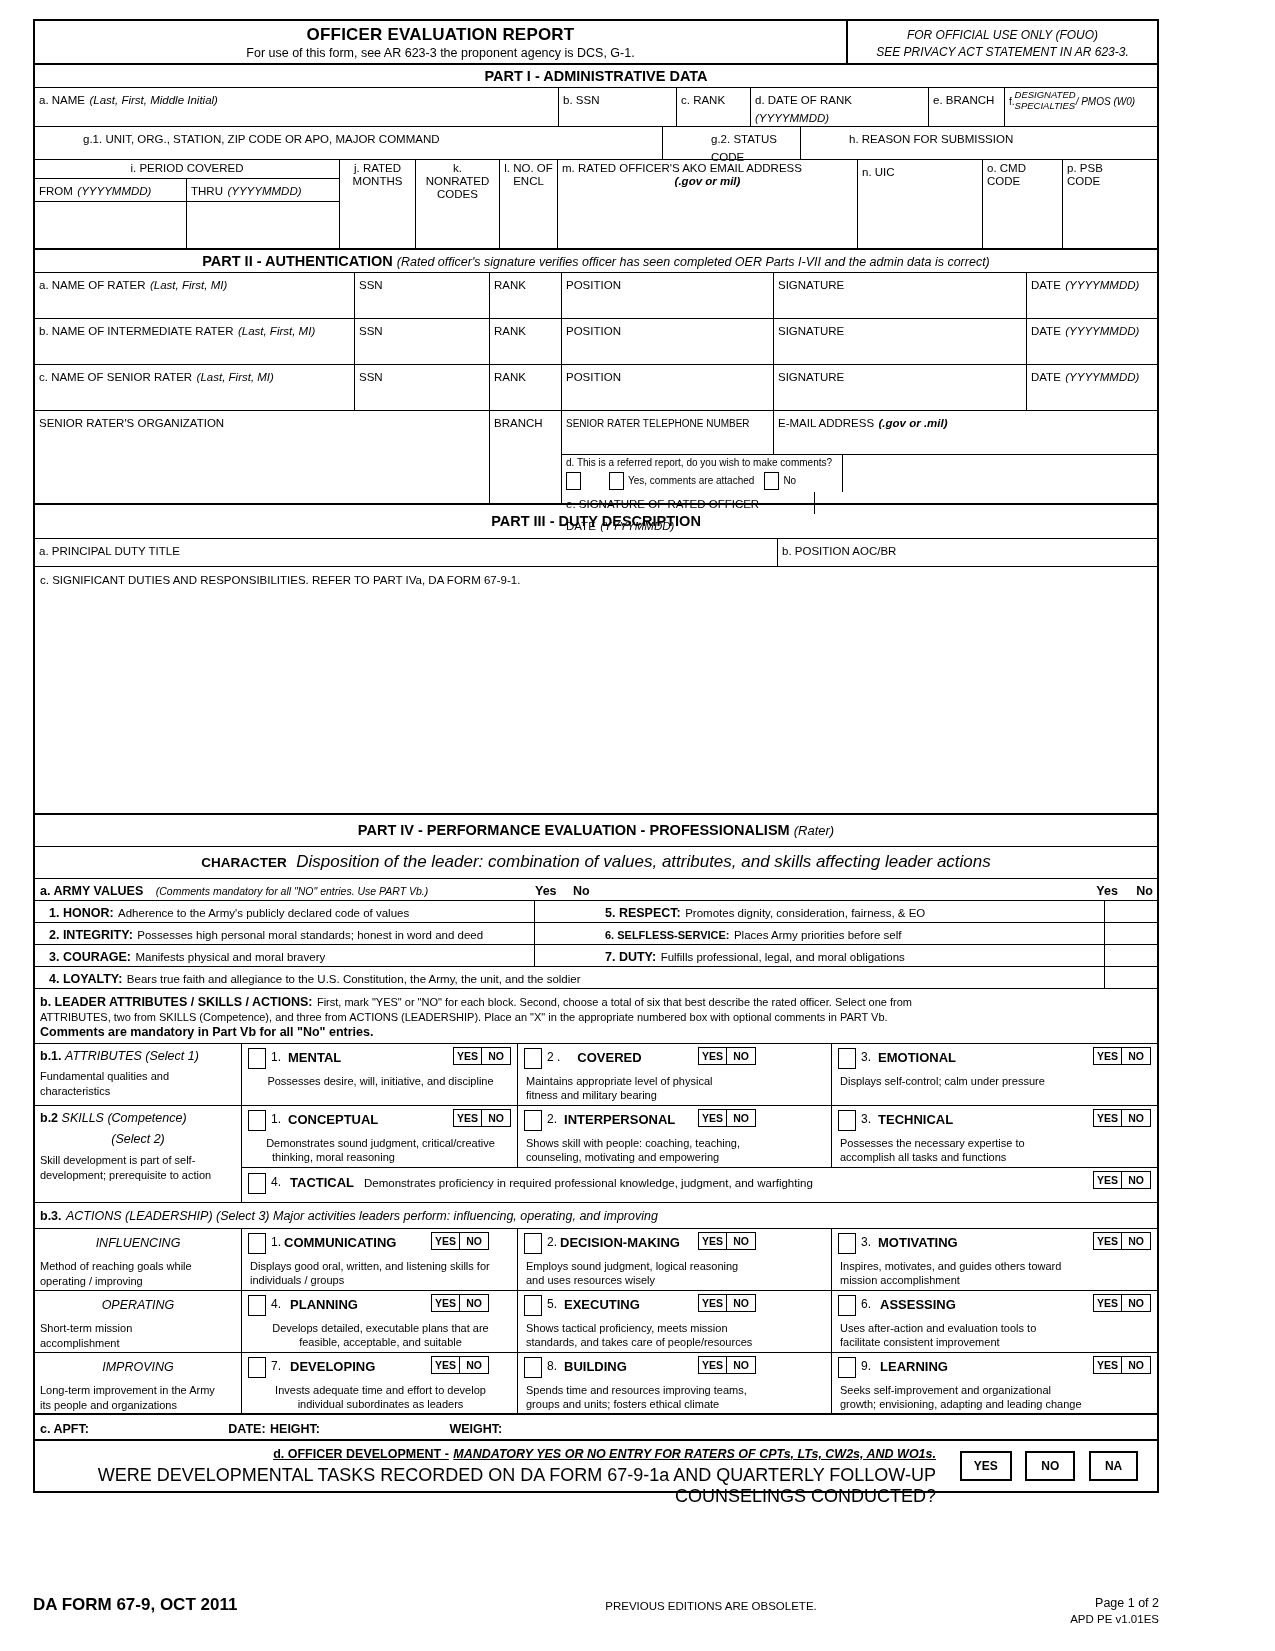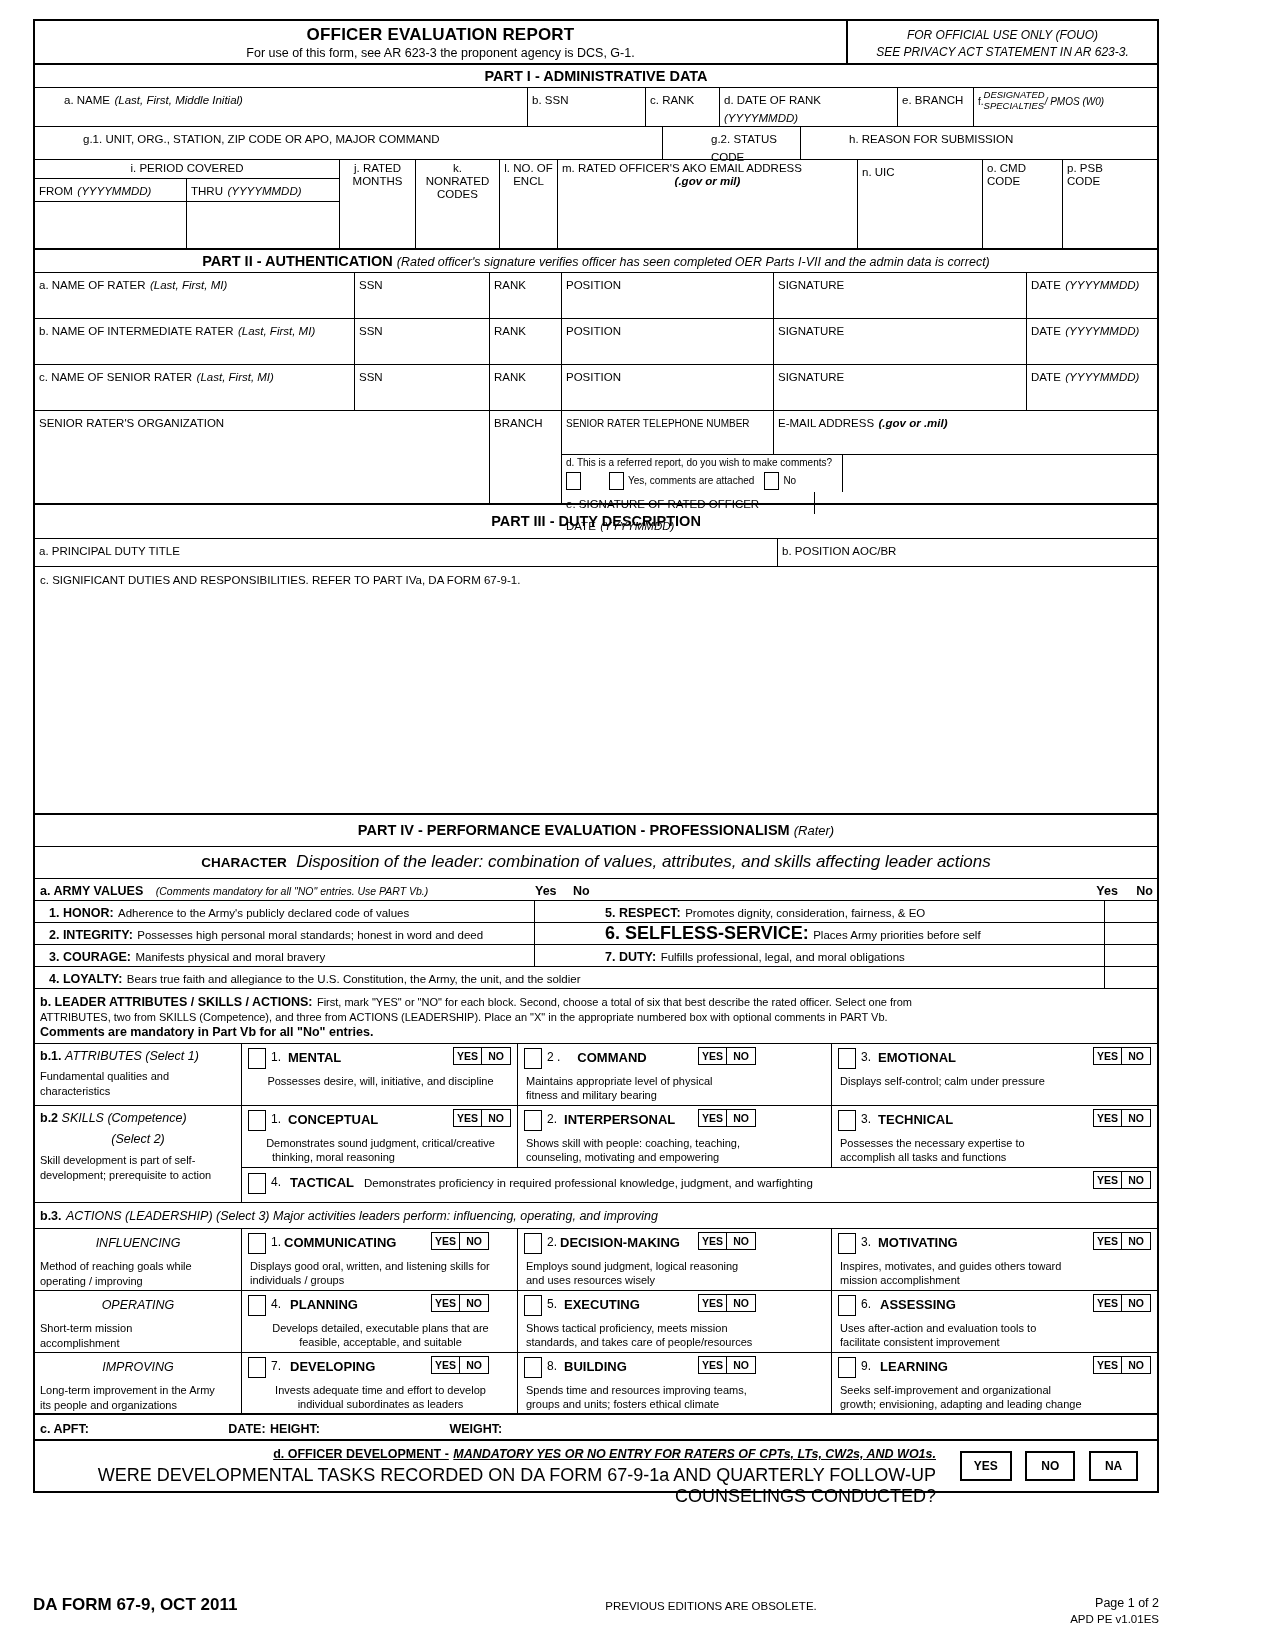--- a/index.html
+++ b/index.html
@@ -80,21 +80,21 @@
     </div>
     <div class="hdr-right">
       <div>FOR OFFICIAL USE ONLY (FOUO)</div>
       <div>SEE PRIVACY ACT STATEMENT IN AR 623-3.</div>
     </div>
   </div>
 
   <div class="partbar brow">PART I - ADMINISTRATIVE DATA</div>
 
   <div class="row brow p1r1">
-    <div class="cell" style="width:468px;margin-left:25px;">
+    <div class="cell" style="width:524px;">
       <span class="lbl">a.  NAME</span>
       <span class="lbl i">(Last, First, Middle Initial)</span>
     </div>
     <div class="cell" style="width:118px;">
       <span class="lbl">b. SSN</span>
     </div>
     <div class="cell" style="width:74px;">
       <span class="lbl">c. RANK</span>
     </div>
     <div class="cell" style="width:178px;">
@@ -322,21 +322,21 @@
 
   <div class="row brow" style="height:22px;align-items:center;">
     <div class="cell" style="width:500px;padding-left:14px;">
       <span class="b" style="font-size:12.5px;">2. INTEGRITY:</span>
       <span class="lbl">Possesses high personal moral standards; honest in word and deed</span>
     </div>
     <div class="cell" style="width:23px;padding:0;"></div>
     <div class="cell" style="width:10px;padding:0;border-right:none;"></div>
     <div class="cell" style="width:23px;padding:0;"></div>
     <div class="cell" style="flex:1;padding-left:14px;">
-      <span class="b" style="font-size:18px;">6. SELFLESS-SERVICE:</span>
+      <span class="b" style="font-size:11px;">6. SELFLESS-SERVICE:</span>
       <span class="lbl">Places Army priorities before self</span>
     </div>
     <div class="cell" style="width:26px;padding:0;"></div>
     <div class="cell" style="width:26px;padding:0;border-right:none;"></div>
   </div>
 
   <div class="row brow" style="height:22px;align-items:center;">
     <div class="cell" style="width:500px;padding-left:14px;">
       <span class="b" style="font-size:12.5px;">3. COURAGE:</span>
       <span class="lbl">Manifests physical and moral bravery</span>
@@ -390,21 +390,21 @@
         <span>NO</span>
       </div>
       <div class="att-desc" style="text-align:center;">
         <div>Possesses desire, will, initiative, and discipline</div>
       </div>
     </div>
     <div class="att" style="width:314px;">
       <div class="att-hd">
         <span class="blkbox"></span>
         <span class="att-num">2 .</span>
-        <span class="att-name" style="margin-left:14px;">COMMAND</span>
+        <span class="att-name" style="margin-left:14px;">COVERED</span>
       </div>
       <div class="yn-r yesno" style="right:75px;">
         <span>YES</span>
         <span>NO</span>
       </div>
       <div class="att-desc">
         <div>Maintains appropriate level of physical</div>
         <div>fitness and military bearing</div>
       </div>
     </div>

